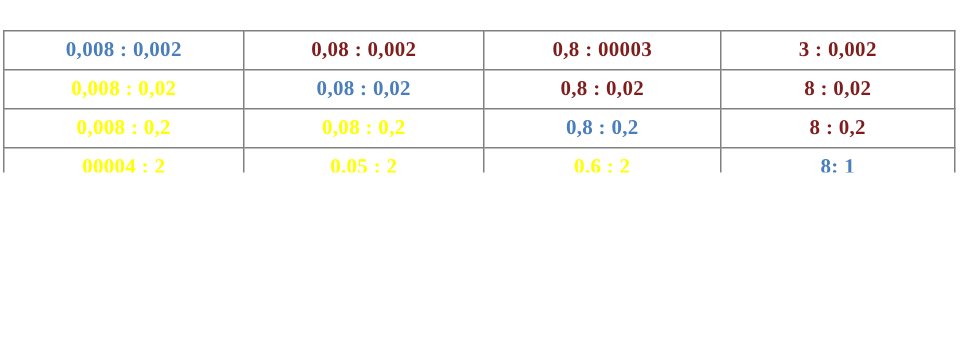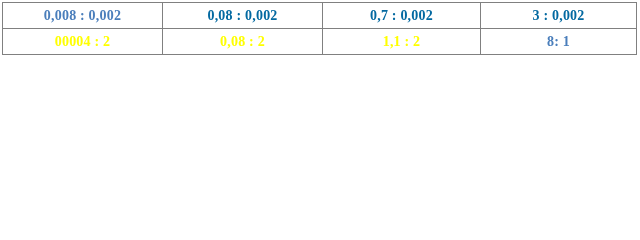--- a/index.html
+++ b/index.html
@@ -5,55 +5,67 @@
   html,body{margin:0;padding:0;}
   body{
     width:640px;height:115px;
     background:#ffffff;
     font-family:"Liberation Serif","DejaVu Serif",serif;
     overflow:hidden;
   }
   #ratio-table{
     border-collapse:collapse;
     table-layout:fixed;
-    margin:2px 0 0 2px;
+    margin:20px 0 0 2px;
     width:630px;
     background:#ffffff;
   }
   #ratio-table td{
     border:1px solid #808080;
     height:25px;
     text-align:center;
     vertical-align:middle;
     font-size:14px;
     font-weight:bold;
     letter-spacing:0.2px;
     padding:0;
     background:#ffffff;
     white-space:nowrap;
   }
   #ratio-table td.c0{width:159px;}
   #ratio-table td.c1{width:159px;}
   #ratio-table td.c2{width:157px;}
   #ratio-table td.c3{width:155px;}
   .v-blue{color:#4a7ebb;}
-  .v-green{color:#0369a1;}
+  .v-green{color:#7f1d1d;}
   .v-yellow{color:#ffff00;}
 </style>
 </head>
 <body>
 
 <table id="ratio-table">
   <tbody>
     <tr>
       <td class="c0 v-blue">0,008 : 0,002</td>
       <td class="c1 v-green">0,08 : 0,002</td>
-      <td class="c2 v-green">0,7 : 0,002</td>
+      <td class="c2 v-green">0,8 : 00003</td>
       <td class="c3 v-green">3 : 0,002</td>
     </tr>
     <tr>
+      <td class="c0 v-yellow">0,008 : 0,02</td>
+      <td class="c1 v-blue">0,08 : 0,02</td>
+      <td class="c2 v-green">0,8 : 0,02</td>
+      <td class="c3 v-green">8 : 0,02</td>
+    </tr>
+    <tr>
+      <td class="c0 v-yellow">0,008 : 0,2</td>
+      <td class="c1 v-yellow">0,08 : 0,2</td>
+      <td class="c2 v-blue">0,8 : 0,2</td>
+      <td class="c3 v-green">8 : 0,2</td>
+    </tr>
+    <tr>
       <td class="c0 v-yellow">00004 : 2</td>
-      <td class="c1 v-yellow">0,08 : 2</td>
-      <td class="c2 v-yellow">1,1 : 2</td>
+      <td class="c1 v-yellow">0,05 : 2</td>
+      <td class="c2 v-yellow">0,6 : 2</td>
       <td class="c3 v-blue">8: 1</td>
     </tr>
   </tbody>
 </table>
 
 </body></html>

